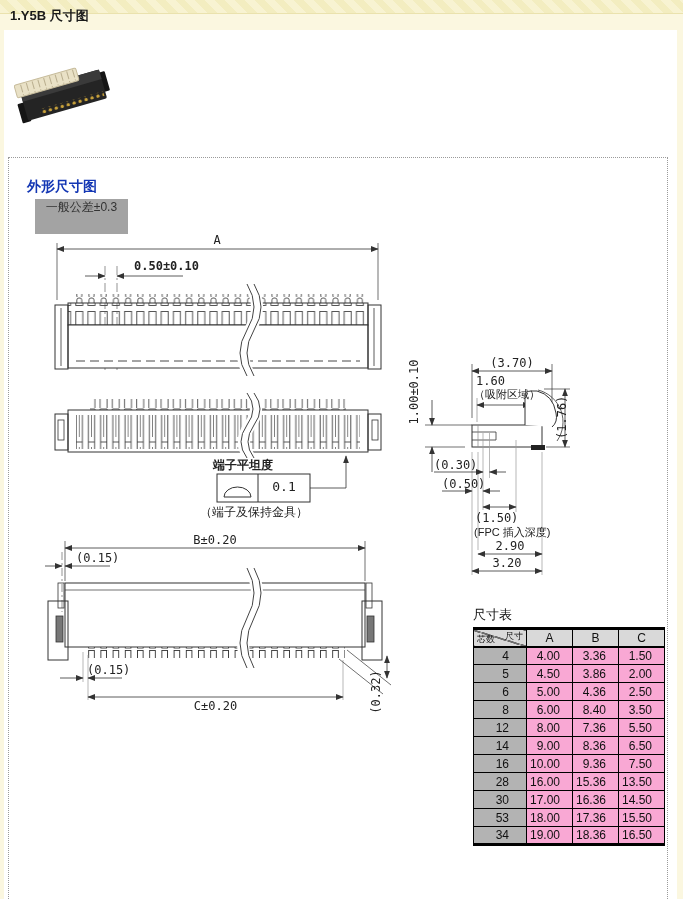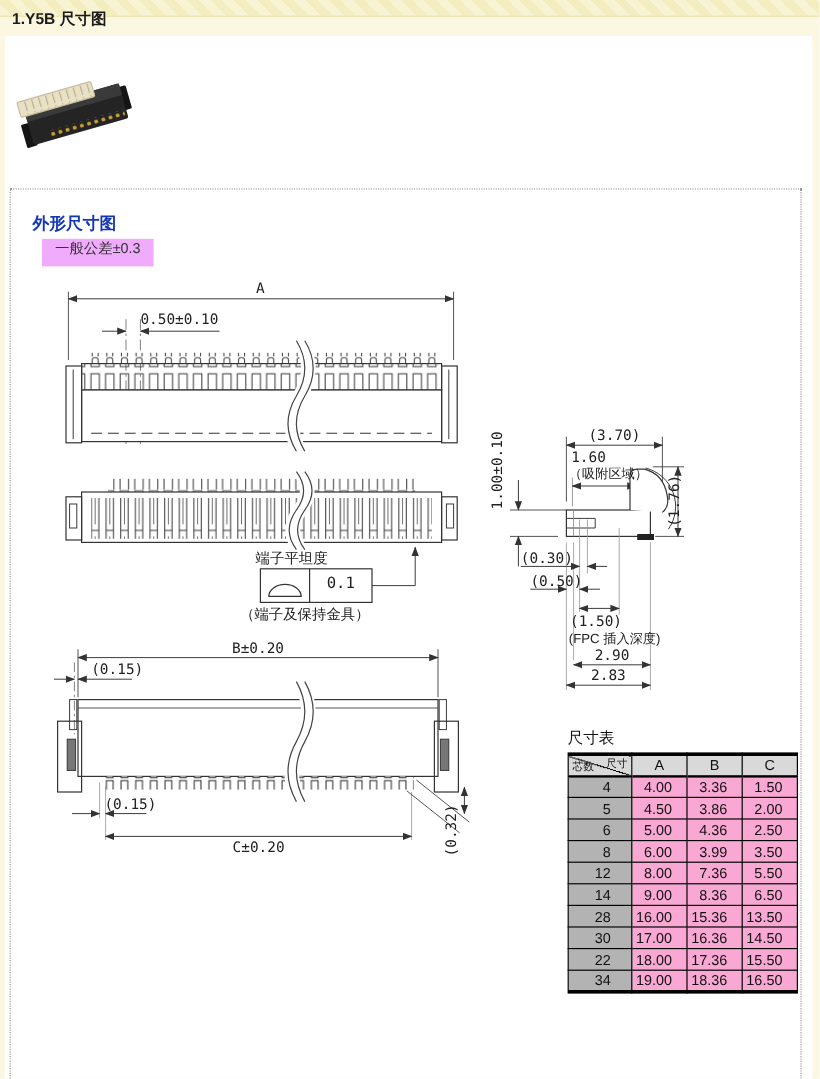--- a/index.html
+++ b/index.html
@@ -5,21 +5,21 @@
   * { margin:0; padding:0; box-sizing:border-box; }
   body { font-family:"Liberation Sans", sans-serif; }
   .page { position:relative; width:683px; height:899px; background:#fbf7e0; overflow:hidden; }
   .content { position:absolute; left:4px; top:30px; width:673px; height:869px; background:#ffffff; }
   .header-bar { position:absolute; left:0; top:0; width:683px; height:14px;
     background:repeating-linear-gradient(45deg,#f8f3d2 0 7px,#f3edc0 7px 14px);
     border-bottom:1px solid #eae2ae; }
   .header-bar .title { position:absolute; left:10px; top:7px; font-size:13px; font-weight:bold; color:#1a1a1a; }
   .outline-box { position:absolute; left:8px; top:157px; width:660px; height:760px; border:1px dotted #9a9a9a; background:#fff; }
   .section-title { position:absolute; left:27px; top:178px; font-size:14px; font-weight:bold; color:#1437b4; }
-  .tolerance-badge { position:absolute; left:35px; top:199px; width:93px; height:23px; background:#f0abfc;
+  .tolerance-badge { position:absolute; left:35px; top:199px; width:93px; height:35px; background:#a3a3a3;
     font-size:12px; color:#333; text-align:center; line-height:17px; }
   svg.lineart { position:absolute; left:0; top:0; width:683px; height:899px; pointer-events:none; }
   .dim { position:absolute; font-family:"DejaVu Sans Mono", monospace; font-size:12px; color:#222; white-space:nowrap; }
   .dim.cjk { font-family:"Liberation Sans", sans-serif; font-size:11px; }
   .dim.rot { transform:rotate(-90deg); transform-origin:center; text-align:center; }
   .ctr { text-align:center; }
   .tbl-title { position:absolute; left:473px; top:606px; font-size:13px; color:#111; }
   table.size-table { position:absolute; left:473px; top:627px; border-collapse:collapse;
     border-top:3px solid #000; border-bottom:3px solid #000; font-size:12px; color:#111; }
   .size-table th, .size-table td { border:1px solid #000; height:18px; }
@@ -176,37 +176,37 @@
       <path d="M83,652 V682 M88,655 V700 M343,660 V700" stroke="#999" stroke-width="0.7"></path>
       <path d="M60,678 H83" marker-end="url(#ar)" stroke-width="0.8"></path>
       <path d="M88,678 H122" marker-start="url(#ar)" stroke-width="0.8"></path>
       <path d="M88,697 H343" marker-start="url(#ar)" marker-end="url(#ar)" stroke-width="0.8"></path>
       <path d="M347,650 L391,685 M339,659 L383,694" stroke-width="0.7"></path>
       <path d="M387,656 V678" marker-start="url(#ar)" marker-end="url(#ar)" stroke-width="0.8"></path>
     </g>
   </svg>
 
   <div class="dim ctr" style="left:207px;top:233px;width:20px;">A</div>
-  <div class="dim" style="left:117px;top:259px;">0.50±0.10</div>
-
-  <div class="dim cjk" style="left:213px;top:457px;font-size:12px;">端子平坦度</div>
+  <div class="dim" style="left:134px;top:259px;font-weight:bold;">0.50±0.10</div>
+
+  <div class="dim cjk" style="left:213px;top:457px;font-size:12px;font-weight:bold;">端子平坦度</div>
   <div class="dim ctr" style="left:258px;top:479px;width:52px;font-size:13px;">0.1</div>
   <div class="dim cjk" style="left:200px;top:504px;font-size:12px;">（端子及保持金具）</div>
 
   <div class="dim ctr" style="left:472px;top:356px;width:80px;">(3.70)</div>
   <div class="dim" style="left:476px;top:374px;">1.60</div>
   <div class="dim cjk" style="left:474px;top:387px;">（吸附区域）</div>
   <div class="dim rot" style="left:376px;top:385px;width:76px;height:14px;">1.00±0.10</div>
   <div class="dim rot" style="left:541px;top:411px;width:42px;height:14px;">(1.76)</div>
   <div class="dim" style="left:434px;top:458px;">(0.30)</div>
   <div class="dim" style="left:442px;top:477px;">(0.50)</div>
   <div class="dim" style="left:475px;top:511px;">(1.50)</div>
   <div class="dim cjk" style="left:474px;top:525px;">(FPC 插入深度)</div>
   <div class="dim ctr" style="left:478px;top:539px;width:64px;">2.90</div>
-  <div class="dim ctr" style="left:472px;top:556px;width:70px;">2.83</div>
+  <div class="dim ctr" style="left:472px;top:556px;width:70px;">3.20</div>
 
   <div class="dim ctr" style="left:65px;top:533px;width:300px;">B±0.20</div>
   <div class="dim" style="left:76px;top:551px;">(0.15)</div>
   <div class="dim" style="left:87px;top:663px;">(0.15)</div>
   <div class="dim ctr" style="left:88px;top:699px;width:255px;">C±0.20</div>
   <div class="dim rot" style="left:348px;top:685px;width:56px;height:14px;">(0.32)</div>
 
   <div class="tbl-title">尺寸表</div>
   <table class="size-table">
     <thead>
@@ -238,57 +238,63 @@
     <tr>
       <td class="pins">6</td>
       <td class="val">5.00</td>
       <td class="val">4.36</td>
       <td class="val">2.50</td>
     </tr>
 
     <tr>
       <td class="pins">8</td>
       <td class="val">6.00</td>
-      <td class="val">3.99</td>
+      <td class="val">8.40</td>
       <td class="val">3.50</td>
     </tr>
 
 
     <tr>
       <td class="pins">12</td>
       <td class="val">8.00</td>
       <td class="val">7.36</td>
       <td class="val">5.50</td>
     </tr>
 
     <tr>
       <td class="pins">14</td>
       <td class="val">9.00</td>
       <td class="val">8.36</td>
       <td class="val">6.50</td>
     </tr>
 
+    <tr>
+      <td class="pins">16</td>
+      <td class="val">10.00</td>
+      <td class="val">9.36</td>
+      <td class="val">7.50</td>
+    </tr>
 
 
     <tr>
       <td class="pins">28</td>
       <td class="val">16.00</td>
       <td class="val">15.36</td>
       <td class="val">13.50</td>
     </tr>
 
     <tr>
       <td class="pins">30</td>
       <td class="val">17.00</td>
       <td class="val">16.36</td>
       <td class="val">14.50</td>
     </tr>
 
     <tr>
-      <td class="pins">22</td>
+      <td class="pins">53</td>
       <td class="val">18.00</td>
       <td class="val">17.36</td>
       <td class="val">15.50</td>
     </tr>
 
     <tr>
       <td class="pins">34</td>
       <td class="val">19.00</td>
       <td class="val">18.36</td>
       <td class="val">16.50</td>

